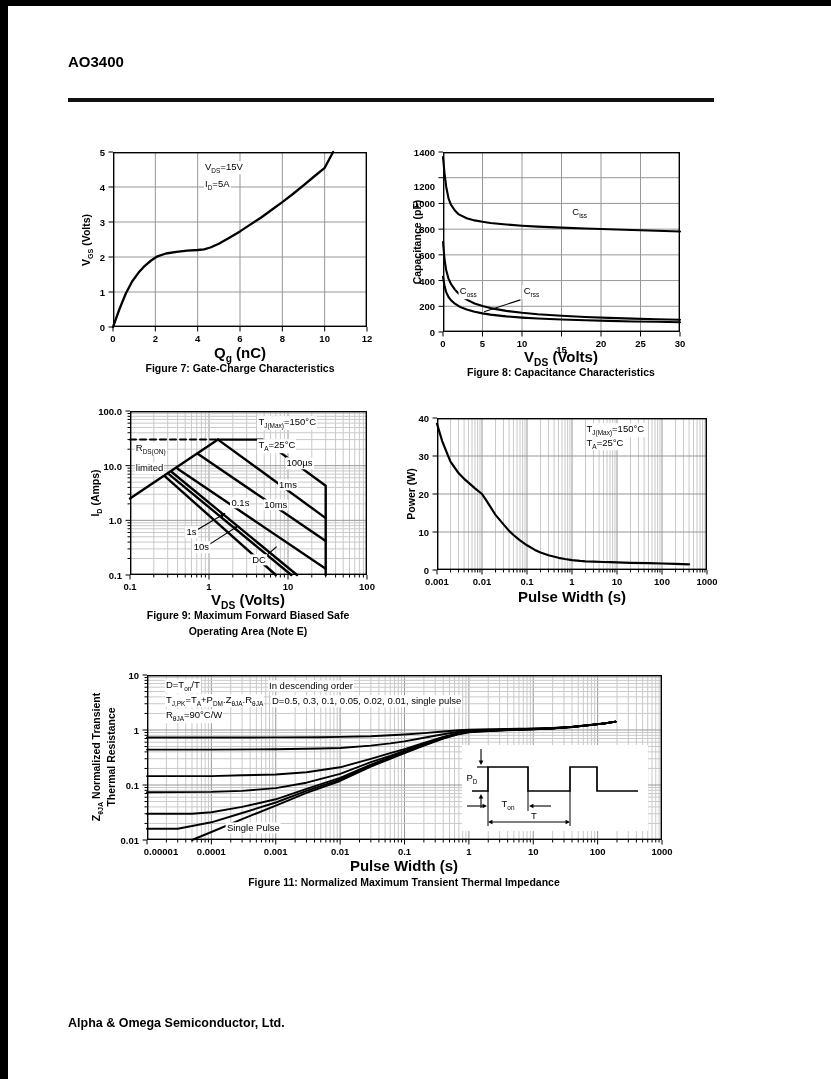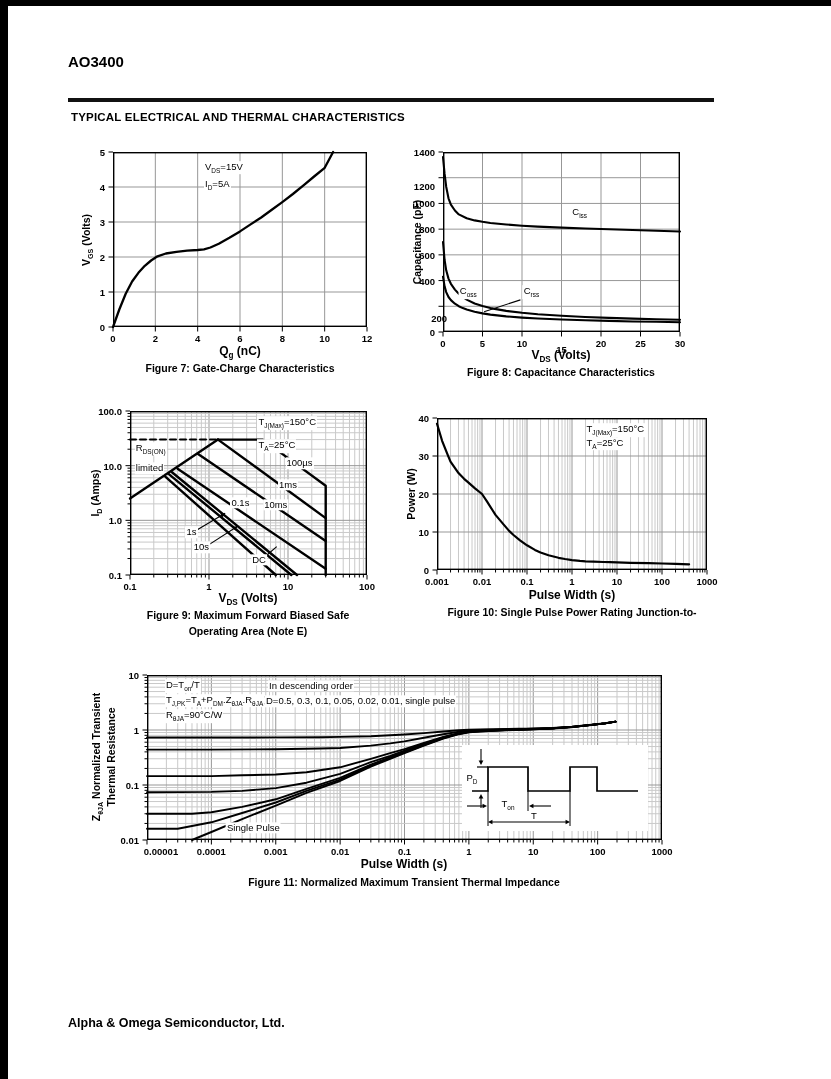--- a/index.html
+++ b/index.html
@@ -8,40 +8,39 @@
   .edge-top{position:absolute;left:0;top:0;width:831px;height:6px;background:#000;}
   .edge-left{position:absolute;left:0;top:0;width:8px;height:1079px;background:#000;}
   .doc-id{position:absolute;left:68px;top:53px;font-size:15px;font-weight:bold;}
   .rule{position:absolute;left:68px;top:98px;width:646px;height:4px;background:#111;}
   .section-title{position:absolute;left:71px;top:111px;font-size:11.5px;font-weight:bold;letter-spacing:.2px;}
   .footer{position:absolute;left:68px;top:1016px;font-size:12.5px;font-weight:bold;}
   .plot{position:absolute;}
   .plot svg{position:absolute;left:0;top:0;overflow:visible;}
   .ylab{position:absolute;transform:translate(-50%,-50%) rotate(-90deg);font-size:10.5px;font-weight:bold;
         white-space:nowrap;text-align:center;line-height:1.15;}
-  .xlab{position:absolute;transform:translateX(-50%);font-size:12px;font-weight:bold;white-space:nowrap;}
+  .xlab{position:absolute;transform:translateX(-50%);font-size:15px;font-weight:bold;white-space:nowrap;}
   .cap{position:absolute;transform:translateX(-50%);font-size:10.5px;font-weight:bold;text-align:center;
        white-space:nowrap;line-height:1.5;}
   .ann{position:absolute;font-size:9.5px;line-height:1.2;background:#fff;padding:0 1px;white-space:nowrap;z-index:3;}
   .ann-clear{background:transparent;}
   .tickx{position:absolute;font-size:9.5px;font-weight:bold;transform:translateX(-50%);white-space:nowrap;z-index:2;}
   .ticky{position:absolute;font-size:9.5px;font-weight:bold;transform:translateY(-50%);white-space:nowrap;
          text-align:right;z-index:2;}
   sub{font-size:0.68em;}
 </style>
 </head>
 <body>
 
 <div class="page">
   <div class="edge-top"></div>
   <div class="edge-left"></div>
 
   <div class="doc-id">AO3400</div>
   <div class="rule"></div>
-  <div class="section-title">TYPICAL ELECTRICAL AND THERMAL CHARACTERISTICS</div>
 
   <div>
     <div class="ylab" style="left:88px;top:240px">V<sub>GS</sub> (Volts)</div>
     <div class="plot" id="plot-fig7" style="left: 113px; top: 152px; width: 254px; height: 175px;">
         <svg width="254" height="175" viewBox="0 0 254 175">
           <line x1="42.33333333333333" y1="0" x2="42.33333333333333" y2="175" stroke="#979797" stroke-width="1"></line>
           <line x1="84.66666666666666" y1="0" x2="84.66666666666666" y2="175" stroke="#979797" stroke-width="1"></line>
           <line x1="127" y1="0" x2="127" y2="175" stroke="#979797" stroke-width="1"></line>
           <line x1="169.33333333333331" y1="0" x2="169.33333333333331" y2="175" stroke="#979797" stroke-width="1"></line>
           <line x1="211.66666666666669" y1="0" x2="211.66666666666669" y2="175" stroke="#979797" stroke-width="1"></line>
@@ -122,21 +121,21 @@
           <line x1="-4.5" y1="0" x2="0" y2="0" stroke="#000000" stroke-width="1"></line>
         </svg>
         <div class="tickx" style="left: 0px; top: 186px;">0</div>
         <div class="tickx" style="left: 39.5px; top: 186px;">5</div>
         <div class="tickx" style="left: 79px; top: 186px;">10</div>
         <div class="tickx" style="left: 118.5px; top: 192px;">15</div>
         <div class="tickx" style="left: 158px; top: 186px;">20</div>
         <div class="tickx" style="left: 197.5px; top: 186px;">25</div>
         <div class="tickx" style="left: 237px; top: 186px;">30</div>
         <div class="ticky" style="right: 245px; top: 180px;">0</div>
-        <div class="ticky" style="right: 233px; top: 154.286px; margin-top: 12px;">200</div>
+        <div class="ticky" style="right: 245px; top: 154.286px;">200</div>
         <div class="ticky" style="right: 245px; top: 128.571px;">400</div>
         <div class="ticky" style="right: 245px; top: 102.857px;">600</div>
         <div class="ticky" style="right: 245px; top: 77.1429px;">800</div>
         <div class="ticky" style="right: 245px; top: 51.4286px;">1000</div>
         <div class="ticky" style="right: 245px; top: 25.7143px; margin-top: 8px;">1200</div>
         <div class="ticky" style="right: 245px; top: 0px;">1400</div>
         <div class="ann" style="left: 136.67px; top: 61.0714px; transform: translate(-50%, -50%);">C<sub>iss</sub></div>
         <div class="ann" style="left: 25.28px; top: 140.143px; transform: translate(-50%, -50%);">C<sub>oss</sub></div>
         <div class="ann" style="left: 88.48px; top: 140.143px; transform: translate(-50%, -50%);">C<sub>rss</sub></div>
       </div>
@@ -432,21 +431,20 @@
         <div class="ticky" style="right: 278px; top: 152px;">0</div>
         <div class="ticky" style="right: 278px; top: 114px;">10</div>
         <div class="ticky" style="right: 278px; top: 76px;">20</div>
         <div class="ticky" style="right: 278px; top: 38px;">30</div>
         <div class="ticky" style="right: 278px; top: 0px;">40</div>
         <div class="ann" style="left: 148.546px; top: 12.16px; transform: translateY(-50%);">T<sub>J(Max)</sub>=150°C</div>
         <div class="ann" style="left: 148.546px; top: 25.84px; transform: translateY(-50%);">T<sub>A</sub>=25°C</div>
       </div>
     <div class="xlab" style="left:572px;top:588px">Pulse Width (s)</div>
     <div class="cap" style="left:572px;top:605px">
-      <div>Figure 10: Single Pulse Power Rating Junction-to-</div>
     </div>
   </div>
 
   <div>
     <div class="ylab" style="left:104px;top:757px">Z<sub>θJA</sub> Normalized Transient<br>Thermal Resistance</div>
     <div class="plot" id="plot-fig11" style="left: 147px; top: 675px; width: 515px; height: 165px;">
         <svg width="515" height="165" viewBox="0 0 515 165">
           <line x1="19.378805970868793" y1="0" x2="19.378805970868793" y2="165" stroke="#c9c9c9" stroke-width="1"></line>
           <line x1="30.71468077257828" y1="0" x2="30.71468077257828" y2="165" stroke="#c9c9c9" stroke-width="1"></line>
           <line x1="38.757611941737586" y1="0" x2="38.757611941737586" y2="165" stroke="#c9c9c9" stroke-width="1"></line>
@@ -681,21 +679,21 @@
         <div class="tickx" style="left: 450.625px; top: 171px;">100</div>
         <div class="tickx" style="left: 515px; top: 171px;">1000</div>
         <div class="ticky" style="right: 523px; top: 165px;">0.01</div>
         <div class="ticky" style="right: 523px; top: 110px;">0.1</div>
         <div class="ticky" style="right: 523px; top: 55px;">1</div>
         <div class="ticky" style="right: 523px; top: 0px;">10</div>
         <div class="ann" style="left: 17.9448px; top: 11.0363px; transform: translateY(-50%);">D=T<sub>on</sub>/T</div>
         <div class="ann" style="left: 17.9448px; top: 25.7687px; transform: translateY(-50%);">T<sub>J,PK</sub>=T<sub>A</sub>+P<sub>DM</sub>.Z<sub>θJA</sub>.R<sub>θJA</sub></div>
         <div class="ann" style="left: 17.9448px; top: 40.96px; transform: translateY(-50%);">R<sub>θJA</sub>=90°C/W</div>
         <div class="ann" style="left: 121.077px; top: 11.0363px; transform: translateY(-50%);">In descending order</div>
-        <div class="ann" style="left: 118px; top: 26.4817px; transform: translateY(-50%);">D=0.5, 0.3, 0.1, 0.05, 0.02, 0.01, single pulse</div>
+        <div class="ann" style="left: 124px; top: 26.4817px; transform: translateY(-50%);">D=0.5, 0.3, 0.1, 0.05, 0.02, 0.01, single pulse</div>
         <div class="ann" style="left: 106.426px; top: 153.038px; transform: translate(-50%, -50%);">Single Pulse</div>
         <div class="ann ann-clear" style="left: 325px; top: 104px; transform: translate(-50%, -50%);">P<sub>D</sub></div>
         <div class="ann ann-clear" style="left: 361px; top: 130px; transform: translate(-50%, -50%);">T<sub>on</sub></div>
         <div class="ann ann-clear" style="left: 387px; top: 141px; transform: translate(-50%, -50%);">T</div>
       </div>
     <div class="xlab" style="left:404px;top:857px">Pulse Width (s)</div>
     <div class="cap" style="left:404px;top:875px"><span>Figure 11: Normalized Maximum Transient Thermal Impedance</span></div>
   </div>
 
   <div class="footer">Alpha &amp; Omega Semiconductor, Ltd.</div>

